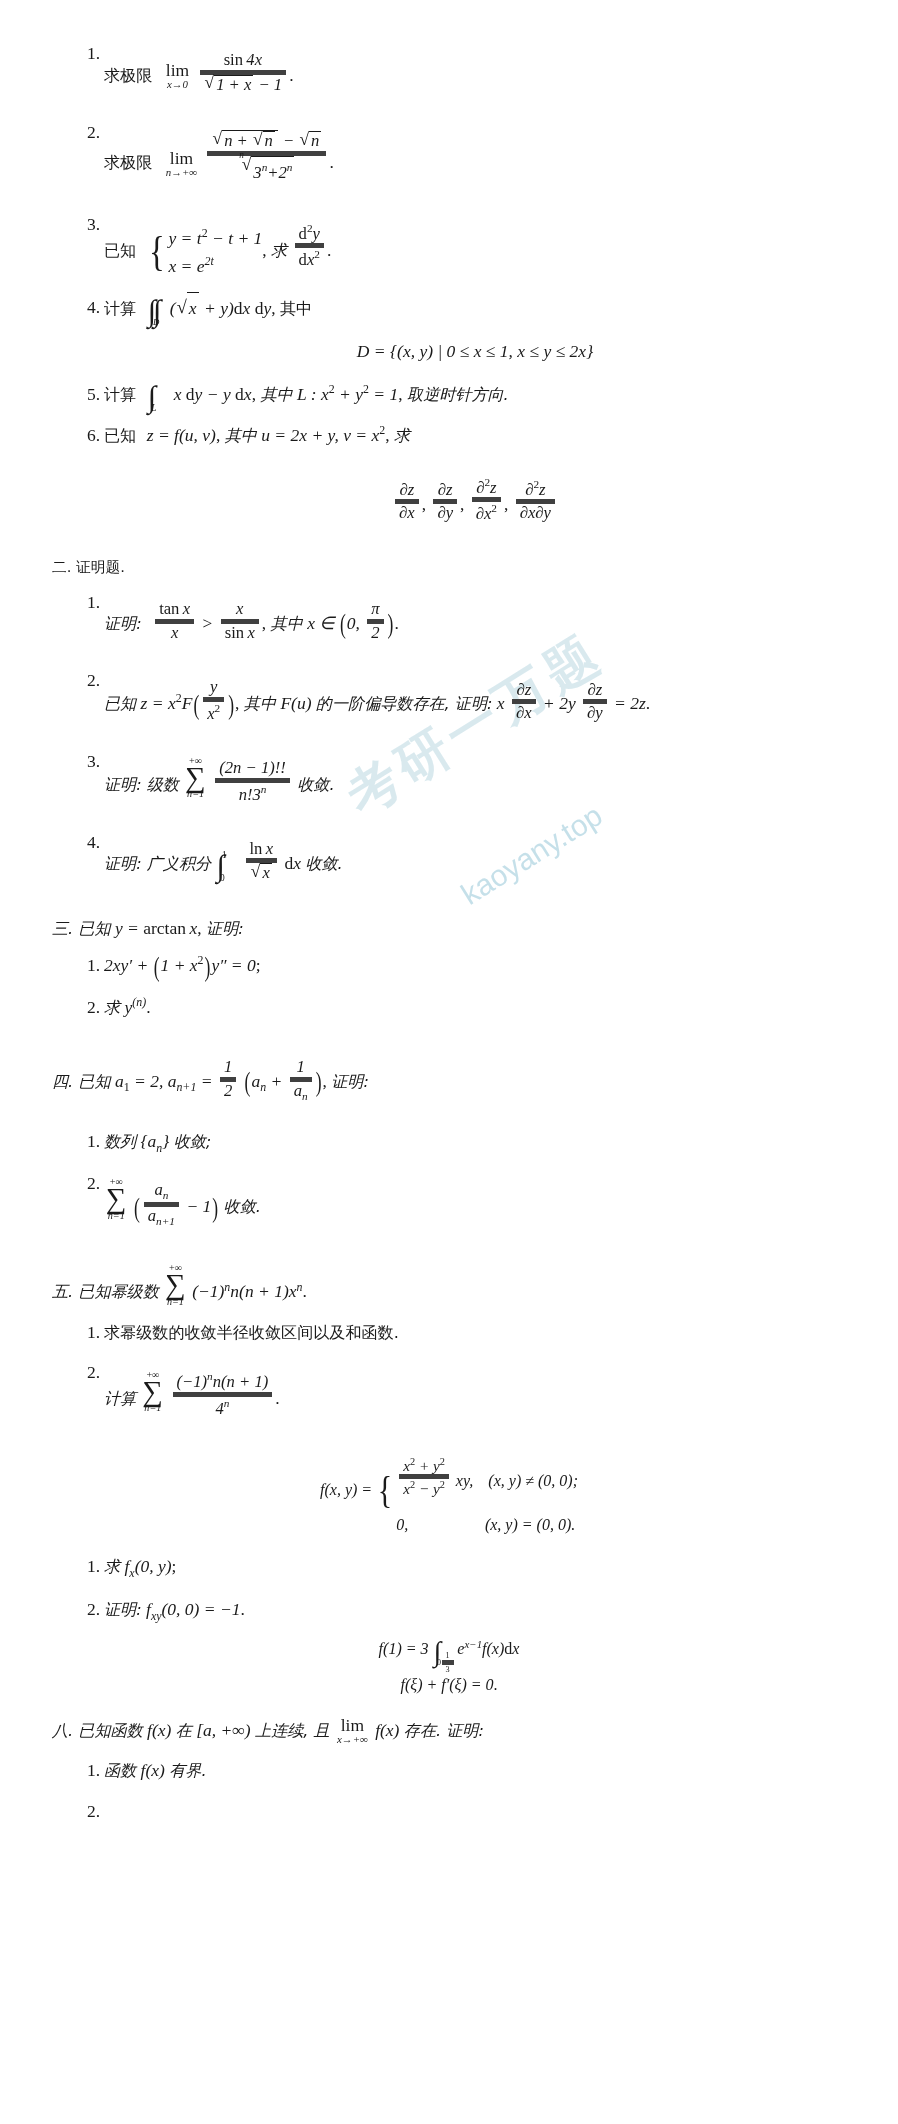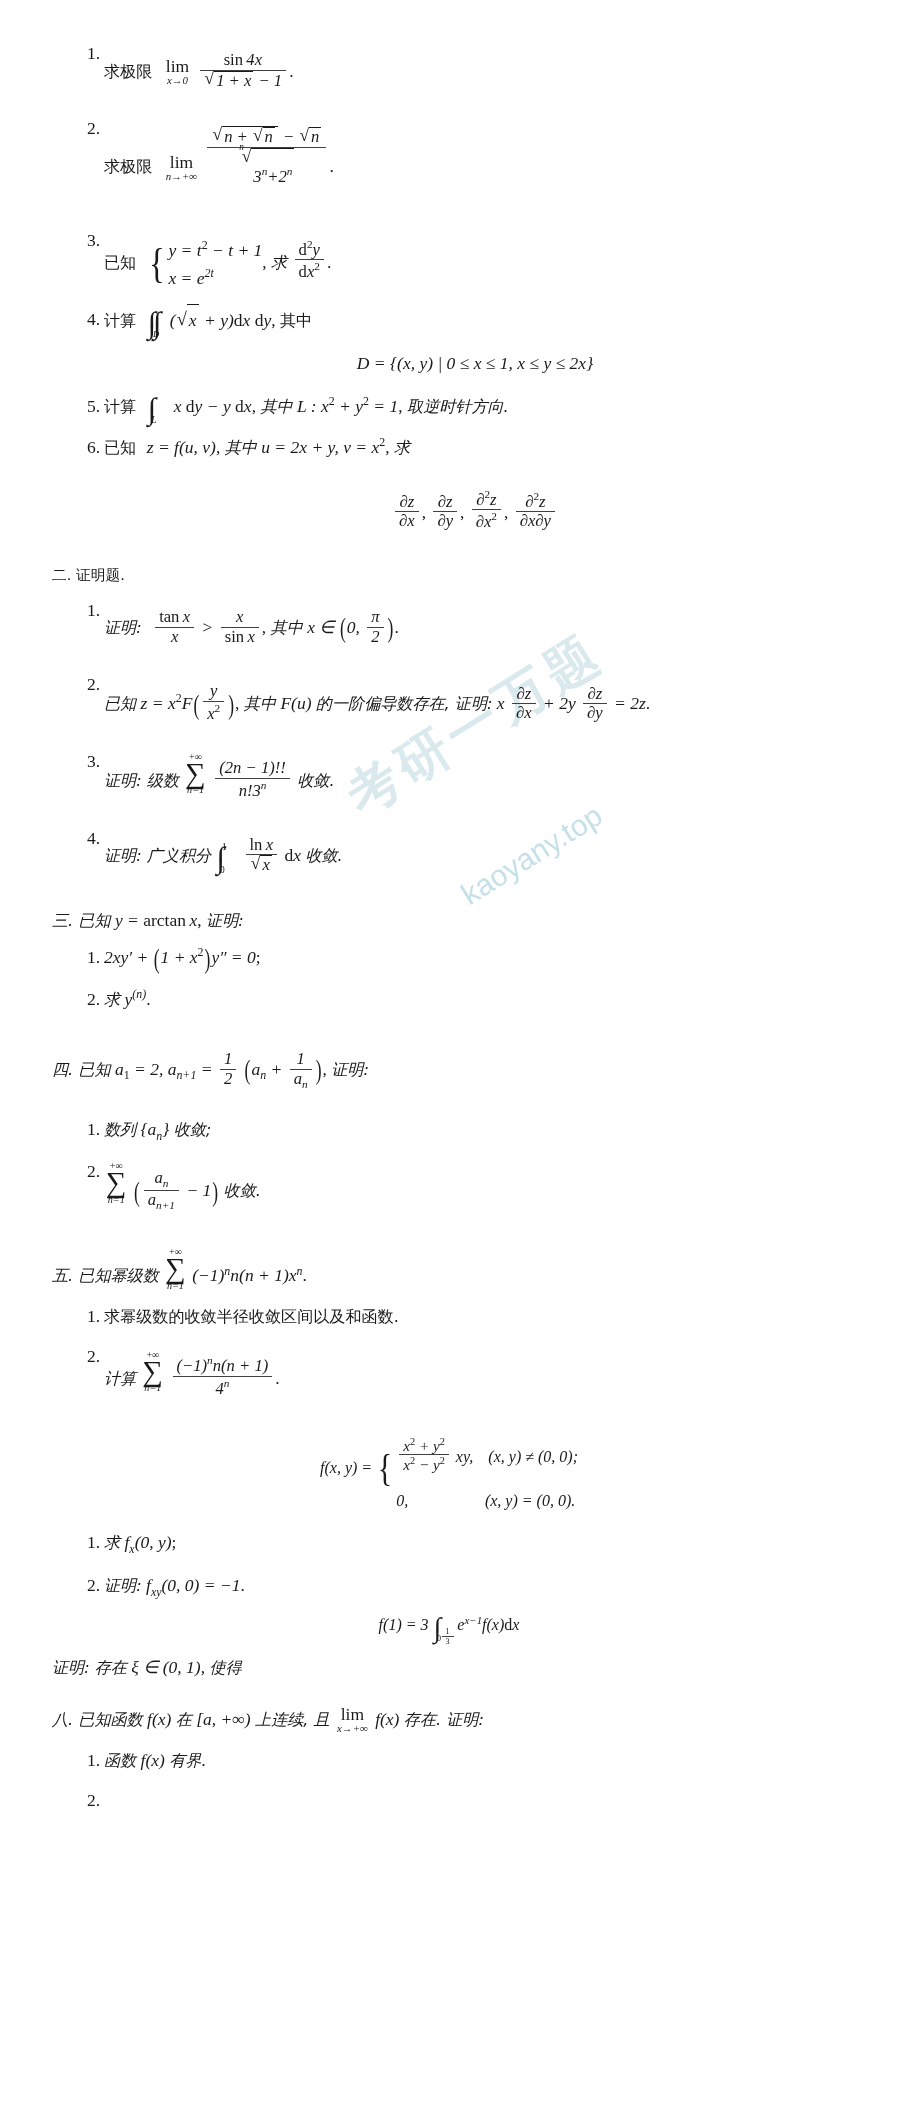--- a/index.html
+++ b/index.html
@@ -84,21 +84,21 @@
   .up{font-style:normal;}
   .op{font-style:normal; padding:0 1px;}
   .frac{
     display:inline-block;
     vertical-align:-0.52em;
     text-align:center;
     margin:13px 3px;
     line-height:1.12;
   }
   .frac > .n{display:block; padding:0 4px; font-size:.95em;}
-  .frac > .d{display:block; padding:0 4px; border-top:1px solid #404040; font-size:.95em;}
+  .frac > .d{display:block; padding:0 4px; border-top:5px solid #404040; font-size:.95em;}
   .sqrt{
     display:inline-block;
     position:relative;
     padding-left:.58em;
     margin:0 1px;
   }
   .sqrt::before{
     content:"\221A";
     position:absolute;
     left:0; top:-0.08em;
@@ -123,21 +123,21 @@
   }
   .root-n > .idx{
     position:absolute;
     left:-0.02em; top:-0.62em;
     font-size:.56em;
     font-style:normal;
   }
   .root-n > span.rad{
     display:inline-block;
     border-top:1px solid #1a1a1a;
-    padding:16px 2px;
+    padding:4px 2px;
   }
   sup{font-size:.68em; vertical-align:super; font-style:normal;}
   sub{font-size:.68em; vertical-align:sub; font-style:normal;}
   sup.i,sub.i{font-style:italic;}
   .lim{
     display:inline-block;
     text-align:center;
     vertical-align:-0.45em;
     margin:0 3px;
     line-height:1.05;
@@ -415,22 +415,22 @@
         <span class="cjk">证明:</span> <span class="m">f</span><sub class="i">xy</sub>(0, 0) = −1<span class="up">.</span>
       </span>
     </li>
   </ol>
 
   <div class="display m">
     <span class="m">f</span>(1) = 3
     <span class="bigint"><span class="ig">∫</span><span class="t"><span class="frac" style="vertical-align:-0.4em;"><span class="n">1</span><span class="d">3</span></span></span><span class="b">0</span></span><span class="sp"></span><span class="sp"></span>
     <span class="m">e</span><sup class="i">x−1</sup><span class="m">f</span>(<span class="m">x</span>)<span class="up">d</span><span class="m">x</span>
   </div>
-  <div class="blk m">
-    <span class="cjk">证明: 存在</span> <span class="m">ξ</span> ∈ (0, 1)<span class="up">,</span> <span class="cjk">使得</span>
+  <div class="display m">
+    <span class="m">f</span>(<span class="m">ξ</span>) + <span class="m">f</span>′(<span class="m">ξ</span>) = 0<span class="up">.</span>
   </div>
 
   <div class="sec-head m">
     <span class="cjk">八. 已知函数</span> <span class="m">f</span>(<span class="m">x</span>) <span class="cjk">在</span> [<span class="m">a</span>, +∞) <span class="cjk">上连续, 且</span>
     <span class="lim"><span class="t">lim</span><span class="b">x→+∞</span></span>
     <span class="m">f</span>(<span class="m">x</span>) <span class="cjk">存在. 证明:</span>
   </div>
   <ol class="items">
     <li>
       <span class="num">1.</span>

